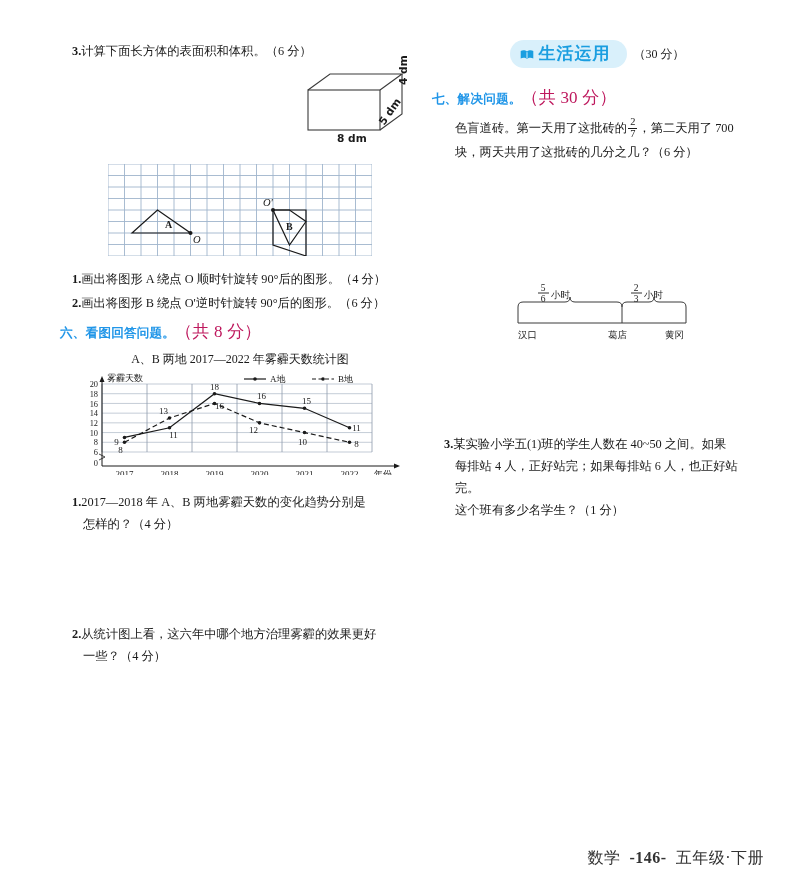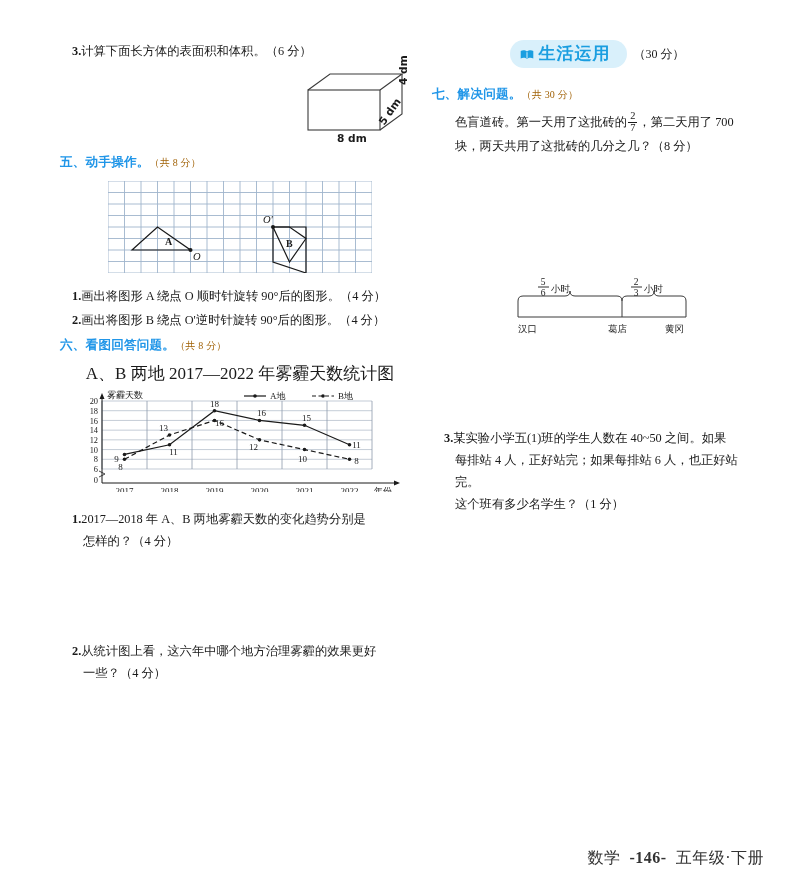--- a/index.html
+++ b/index.html
@@ -22,22 +22,22 @@
   .q .num { font-weight: bold; font-family: "Liberation Serif", serif; }
   .q p { margin: 0; }
   .indent { padding-left: 11px; }
 
   .sec-head {
     font-size: 12.6px; font-weight: bold; color: #2196e8;
     margin: 0 0 6px 0; letter-spacing: .2px;
     font-family: "DejaVu Sans", "Liberation Sans", sans-serif;
   }
   .sec-head .pts {
-    color: #a16207; font-weight: normal;
-    font-family: "Liberation Serif", serif; font-size: 10px; margin-top: 28px;
+    color: #be185d; font-weight: normal;
+    font-family: "Liberation Serif", serif; font-size: 17px; margin-top: 28px;
   }
 
   
   .banner-row { text-align: center; margin-bottom: 18px; }
   .banner {
     display: inline-block; vertical-align: middle;
     background: #d9f0fb; border-radius: 14px;
     padding: 2px 16px 3px 10px;
     color: #1a9ee0; font-weight: bold; font-size: 17px;
     font-family: "DejaVu Sans", "Liberation Sans", sans-serif;
@@ -68,21 +68,21 @@
     white-space: nowrap;
   }
   .lbl-8dm { left: 35px; top: 64px; }
   .lbl-4dm { left: 95px; top: 17px; transform: rotate(-90deg); transform-origin: left top; }
   .lbl-5dm { left: 74px; top: 52px; transform: rotate(-55deg); transform-origin: left top; }
 
   
   .gridfig { margin: 10px 0 8px 48px; }
 
   
-  .chart-title { text-align: center; font-size: 17px; margin: 8px 0 2px 0; }
+  .chart-title { text-align: center; font-size: 12px; margin: 8px 0 2px 0; }
   .chart-wrap { margin-left: 12px; }
 
   
   .numline-wrap { margin: 8px 0 0 78px; }
 
   
   .footer {
     position: absolute; right: 36px; bottom: 26px;
     font-size: 16px; color: #333; letter-spacing: .5px;
     font-family: "Liberation Serif", serif;
@@ -111,23 +111,20 @@
             <path d="M6 22 L28 6 L100 6 L78 22"></path>
             <path d="M100 6 L100 46 L78 62"></path>
           </g>
         </svg>
         <span class="lbl lbl-8dm">8 dm</span>
         <span class="lbl lbl-4dm">4 dm</span>
         <span class="lbl lbl-5dm">5 dm</span>
       </div>
     </div>
 
-    <div class="sec-head">
-      <span>五、动手操作。</span><span class="pts">（共 8 分）</span>
-    </div>
 
     <div class="gridfig">
       <svg width="264" height="92" viewBox="0 0 264 92">
         <g stroke="#9fb4cc" stroke-width="0.9">
           <line x1="0" y1="0" x2="264" y2="0"></line>
             <line x1="0" y1="11.5" x2="264" y2="11.5"></line>
           <line x1="0" y1="23" x2="264" y2="23"></line>
             <line x1="0" y1="34.5" x2="264" y2="34.5"></line>
           <line x1="0" y1="46" x2="264" y2="46"></line>
             <line x1="0" y1="57.5" x2="264" y2="57.5"></line>
@@ -161,21 +158,21 @@
         <text x="178" y="66" font-size="10" font-weight="bold" fill="#1a1a1a">B</text>
         <text x="85" y="79" font-size="10.5" font-style="italic" fill="#1a1a1a">O</text>
         <text x="155" y="42" font-size="10.5" font-style="italic" fill="#1a1a1a">O'</text>
       </svg>
     </div>
 
     <div class="q">
       <p><span class="num">1.</span><span>画出将图形 A 绕点 O 顺时针旋转 90°后的图形。（4 分）</span></p>
     </div>
     <div class="q">
-      <p><span class="num">2.</span><span>画出将图形 B 绕点 O'逆时针旋转 90°后的图形。（4 分）</span></p>
+      <p><span class="num">2.</span><span>画出将图形 B 绕点 O'逆时针旋转 90°后的图形。（6 分）</span></p>
     </div>
 
     <div class="sec-head" style="margin-top:6px">
       <span>六、看图回答问题。</span><span class="pts">（共 8 分）</span>
     </div>
 
     <div class="chart-title">A、B 两地 2017—2022 年雾霾天数统计图</div>
 
     <div class="chart-wrap">
       <svg id="chart-svg" width="330" height="105" viewBox="0 0 330 105">
@@ -278,21 +275,21 @@
     </div>
 
     <div class="sec-head">
       <span>七、解决问题。</span><span class="pts">（共 30 分）</span>
     </div>
 
     <div class="q">
       <p class="indent" style="line-height:26px">
         <span>色盲道砖。第一天用了这批砖的</span><span class="frac"><span class="n">2</span><span class="d">7</span></span><span>，第二天用了 700</span>
       </p>
-      <p class="indent"><span>块，两天共用了这批砖的几分之几？（8 分）</span></p>
+      <p class="indent"><span>块，两天共用了这批砖的几分之几？（6 分）</span></p>
     </div>
 
     <div class="spacer-lg"></div>
 
 
     <div class="numline-wrap">
       <svg width="190" height="62" viewBox="0 0 190 62">
         <g stroke="#3a3a3a" stroke-width="1" fill="none">
           <path d="M8 26 q0 -5 5 -5 L55 21 q5 0 5 -5 q0 5 5 5 L107 21 q5 0 5 5"></path>
           <path d="M112 26 q0 -5 5 -5 L139 21 q5 0 5 -5 q0 5 5 5 L171 21 q5 0 5 5"></path>

